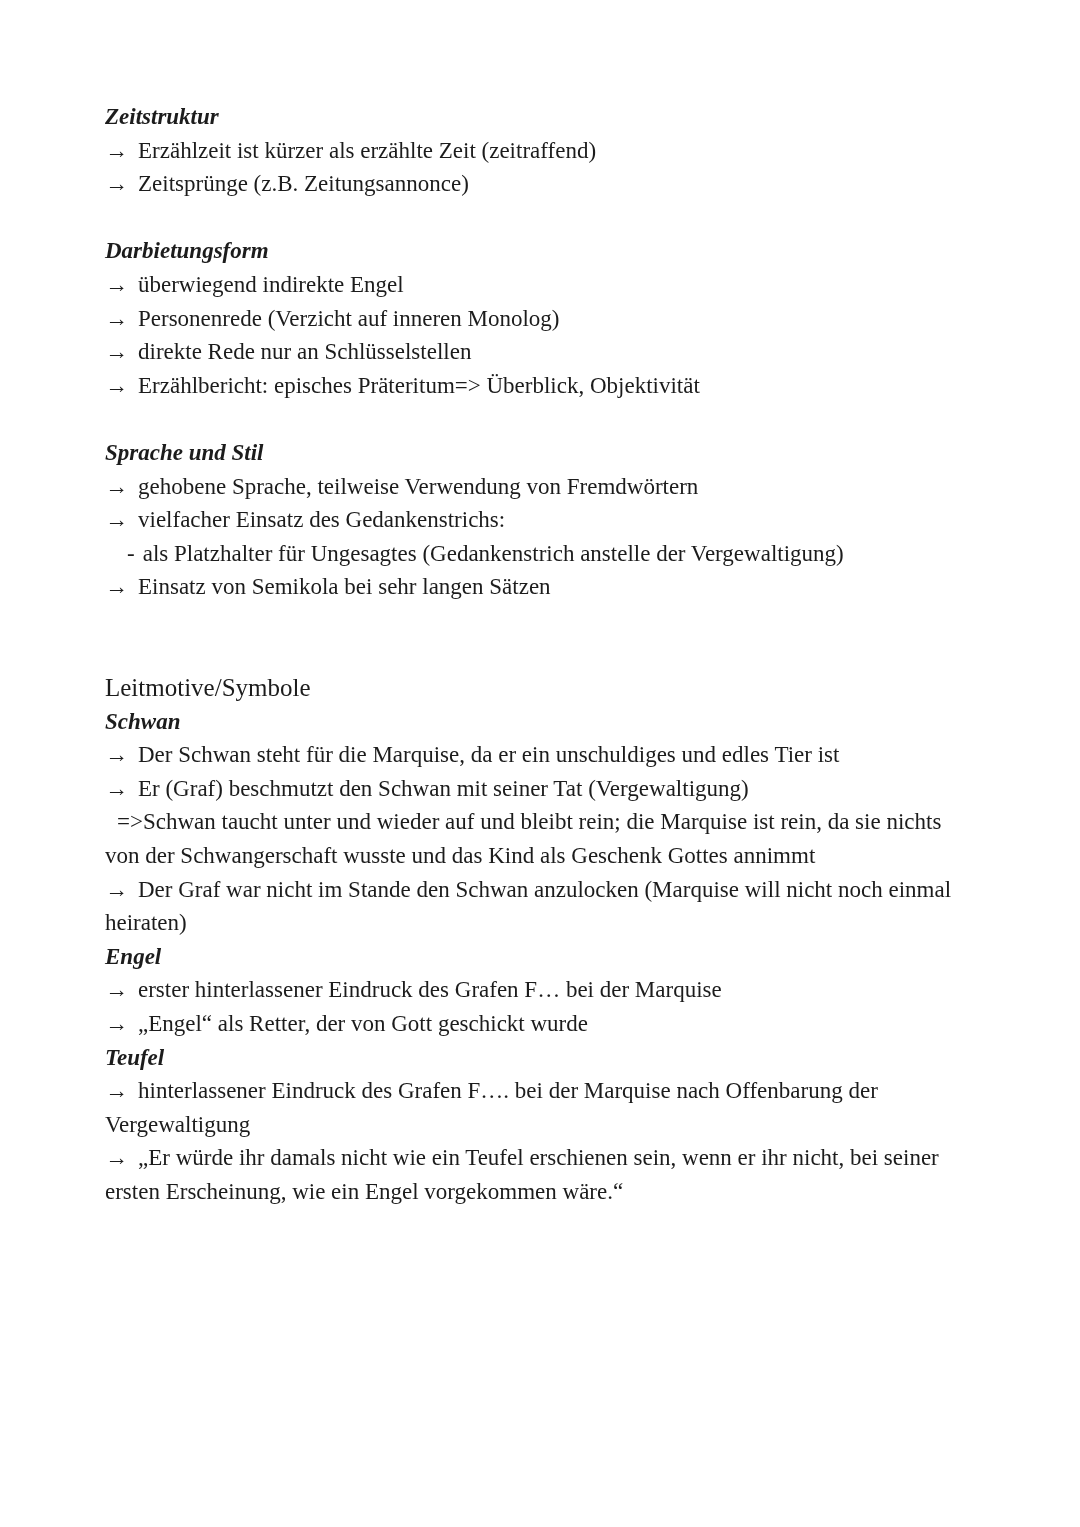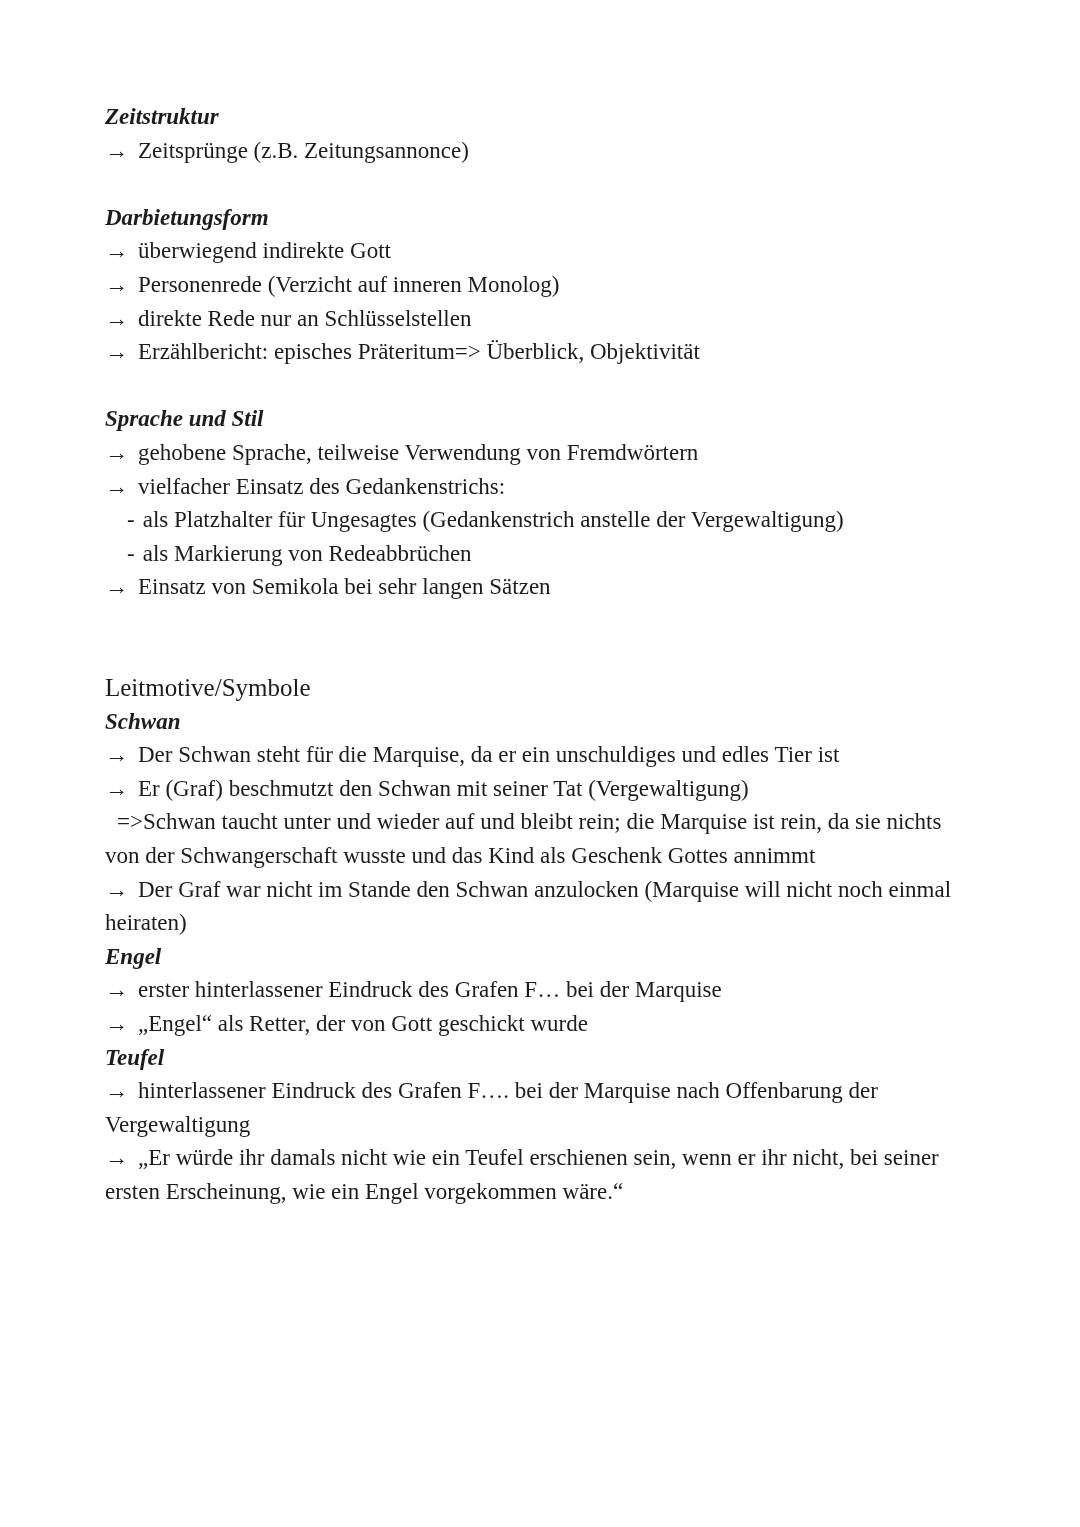--- a/index.html
+++ b/index.html
@@ -55,33 +55,33 @@
   .blank {
     height: 33.6px;
   }
 </style>
 </head>
 <body>
 
 <div class="page">
   <div class="content" id="content">
       <h2 class="heading">Zeitstruktur</h2>
+      <p class="item arrow"><span class="marker">→</span><span class="text">Erzählzeit ist kürzer als erzählte Zeit (zeitraffend)</span></p>
       <p class="item arrow"><span class="marker">→</span><span class="text">Zeitsprünge (z.B. Zeitungsannonce)</span></p>
       <div class="blank"></div>
       <h2 class="heading">Darbietungsform</h2>
-      <p class="item arrow"><span class="marker">→</span><span class="text">überwiegend indirekte Gott</span></p>
+      <p class="item arrow"><span class="marker">→</span><span class="text">überwiegend indirekte Engel</span></p>
       <p class="item arrow"><span class="marker">→</span><span class="text">Personenrede (Verzicht auf inneren Monolog)</span></p>
       <p class="item arrow"><span class="marker">→</span><span class="text">direkte Rede nur an Schlüsselstellen</span></p>
       <p class="item arrow"><span class="marker">→</span><span class="text">Erzählbericht: episches Präteritum=&gt; Überblick, Objektivität</span></p>
       <div class="blank"></div>
       <h2 class="heading">Sprache und Stil</h2>
       <p class="item arrow"><span class="marker">→</span><span class="text">gehobene Sprache, teilweise Verwendung von Fremdwörtern</span></p>
       <p class="item arrow"><span class="marker">→</span><span class="text">vielfacher Einsatz des Gedankenstrichs:</span></p>
       <p class="item dash"><span class="marker">-</span><span class="text">als Platzhalter für Ungesagtes (Gedankenstrich anstelle der Vergewaltigung)</span></p>
-      <p class="item dash"><span class="marker">-</span><span class="text">als Markierung von Redeabbrüchen</span></p>
       <p class="item arrow"><span class="marker">→</span><span class="text">Einsatz von Semikola bei sehr langen Sätzen</span></p>
       <div class="blank"></div>
       <div class="blank"></div>
       <h2 class="heading-underline">Leitmotive/Symbole</h2>
       <h2 class="heading">Schwan</h2>
       <p class="item arrow"><span class="marker">→</span><span class="text">Der Schwan steht für die Marquise, da er ein unschuldiges und edles Tier ist</span></p>
       <p class="item arrow"><span class="marker">→</span><span class="text">Er (Graf) beschmutzt den Schwan mit seiner Tat (Vergewaltigung)</span></p>
       <p class="item impl"><span class="marker">=&gt;</span><span class="text">Schwan taucht unter und wieder auf und bleibt rein; die Marquise ist rein, da sie nichts von der Schwangerschaft wusste und das Kind als Geschenk Gottes annimmt</span></p>
       <p class="item arrow"><span class="marker">→</span><span class="text">Der Graf war nicht im Stande den Schwan anzulocken (Marquise will nicht noch einmal heiraten)</span></p>
       <h2 class="heading">Engel</h2>

